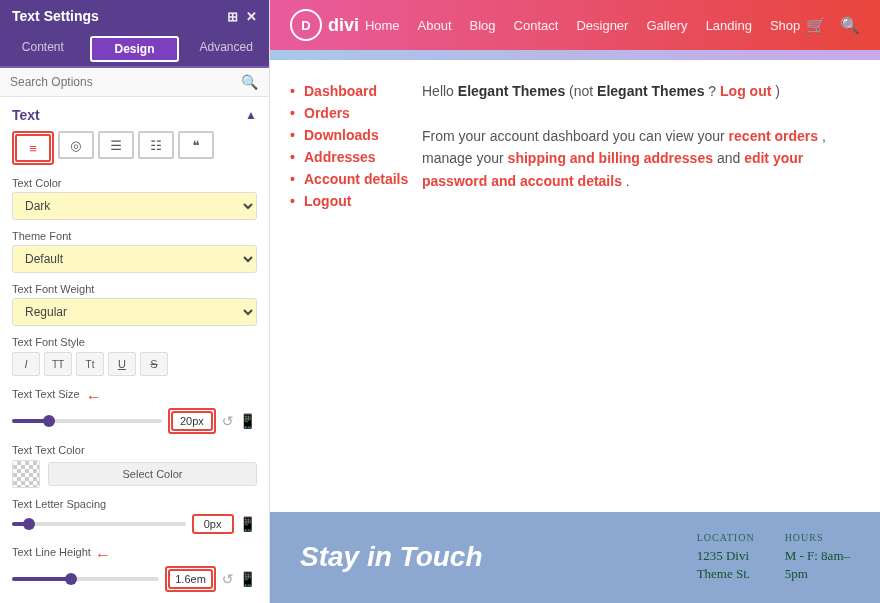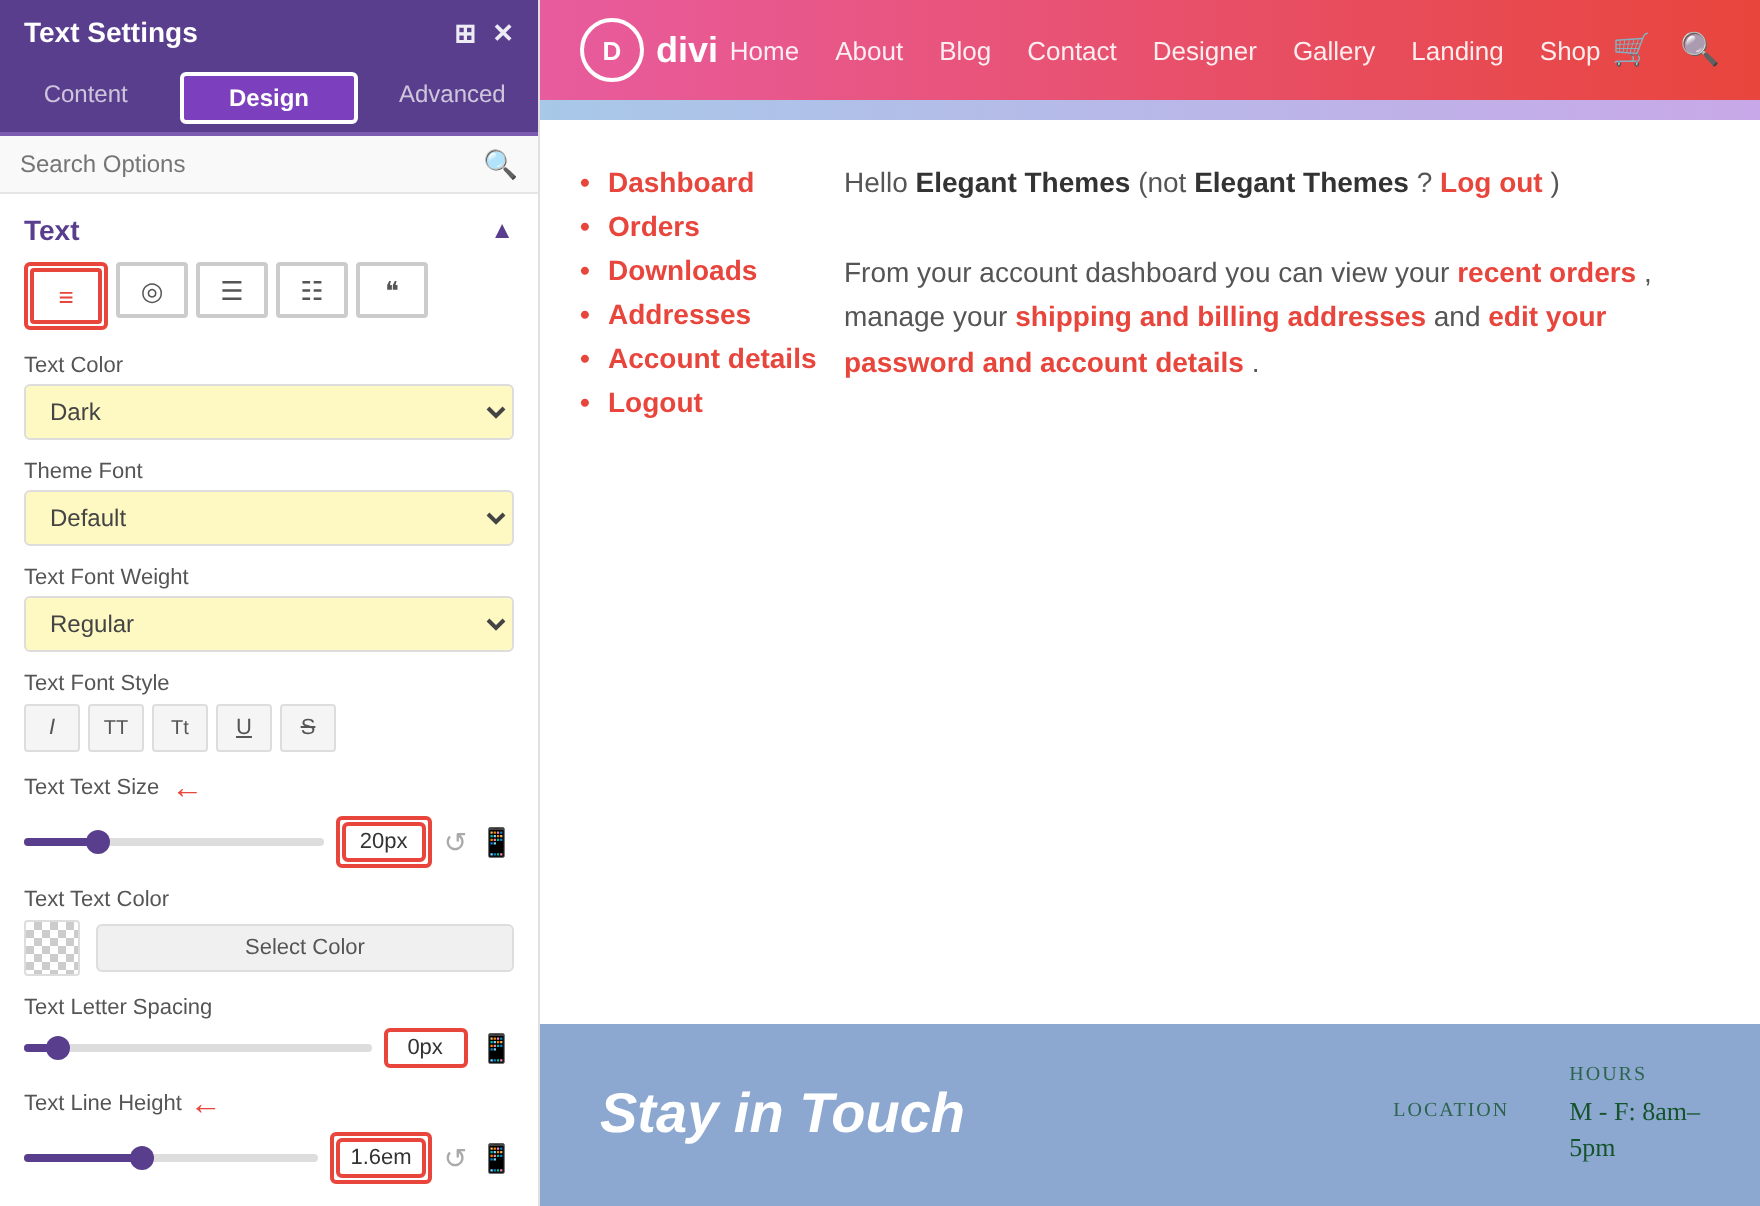--- a/index.html
+++ b/index.html
@@ -577,20 +577,21 @@
         <span>.</span>
       </p>
     </div>
 
   </div>
 
   <div class="footer-section">
     <div class="footer-title">Stay in Touch</div>
     <div class="footer-col">
       <div class="footer-col-label">LOCATION</div>
+      <div class="footer-col-value">1235 Divi<br>Theme St.</div>
     </div>
     <div class="footer-col">
       <div class="footer-col-label">HOURS</div>
       <div class="footer-col-value">M - F: 8am–<br>5pm</div>
     </div>
   </div>
 
 </div>
 
 </body></html>

